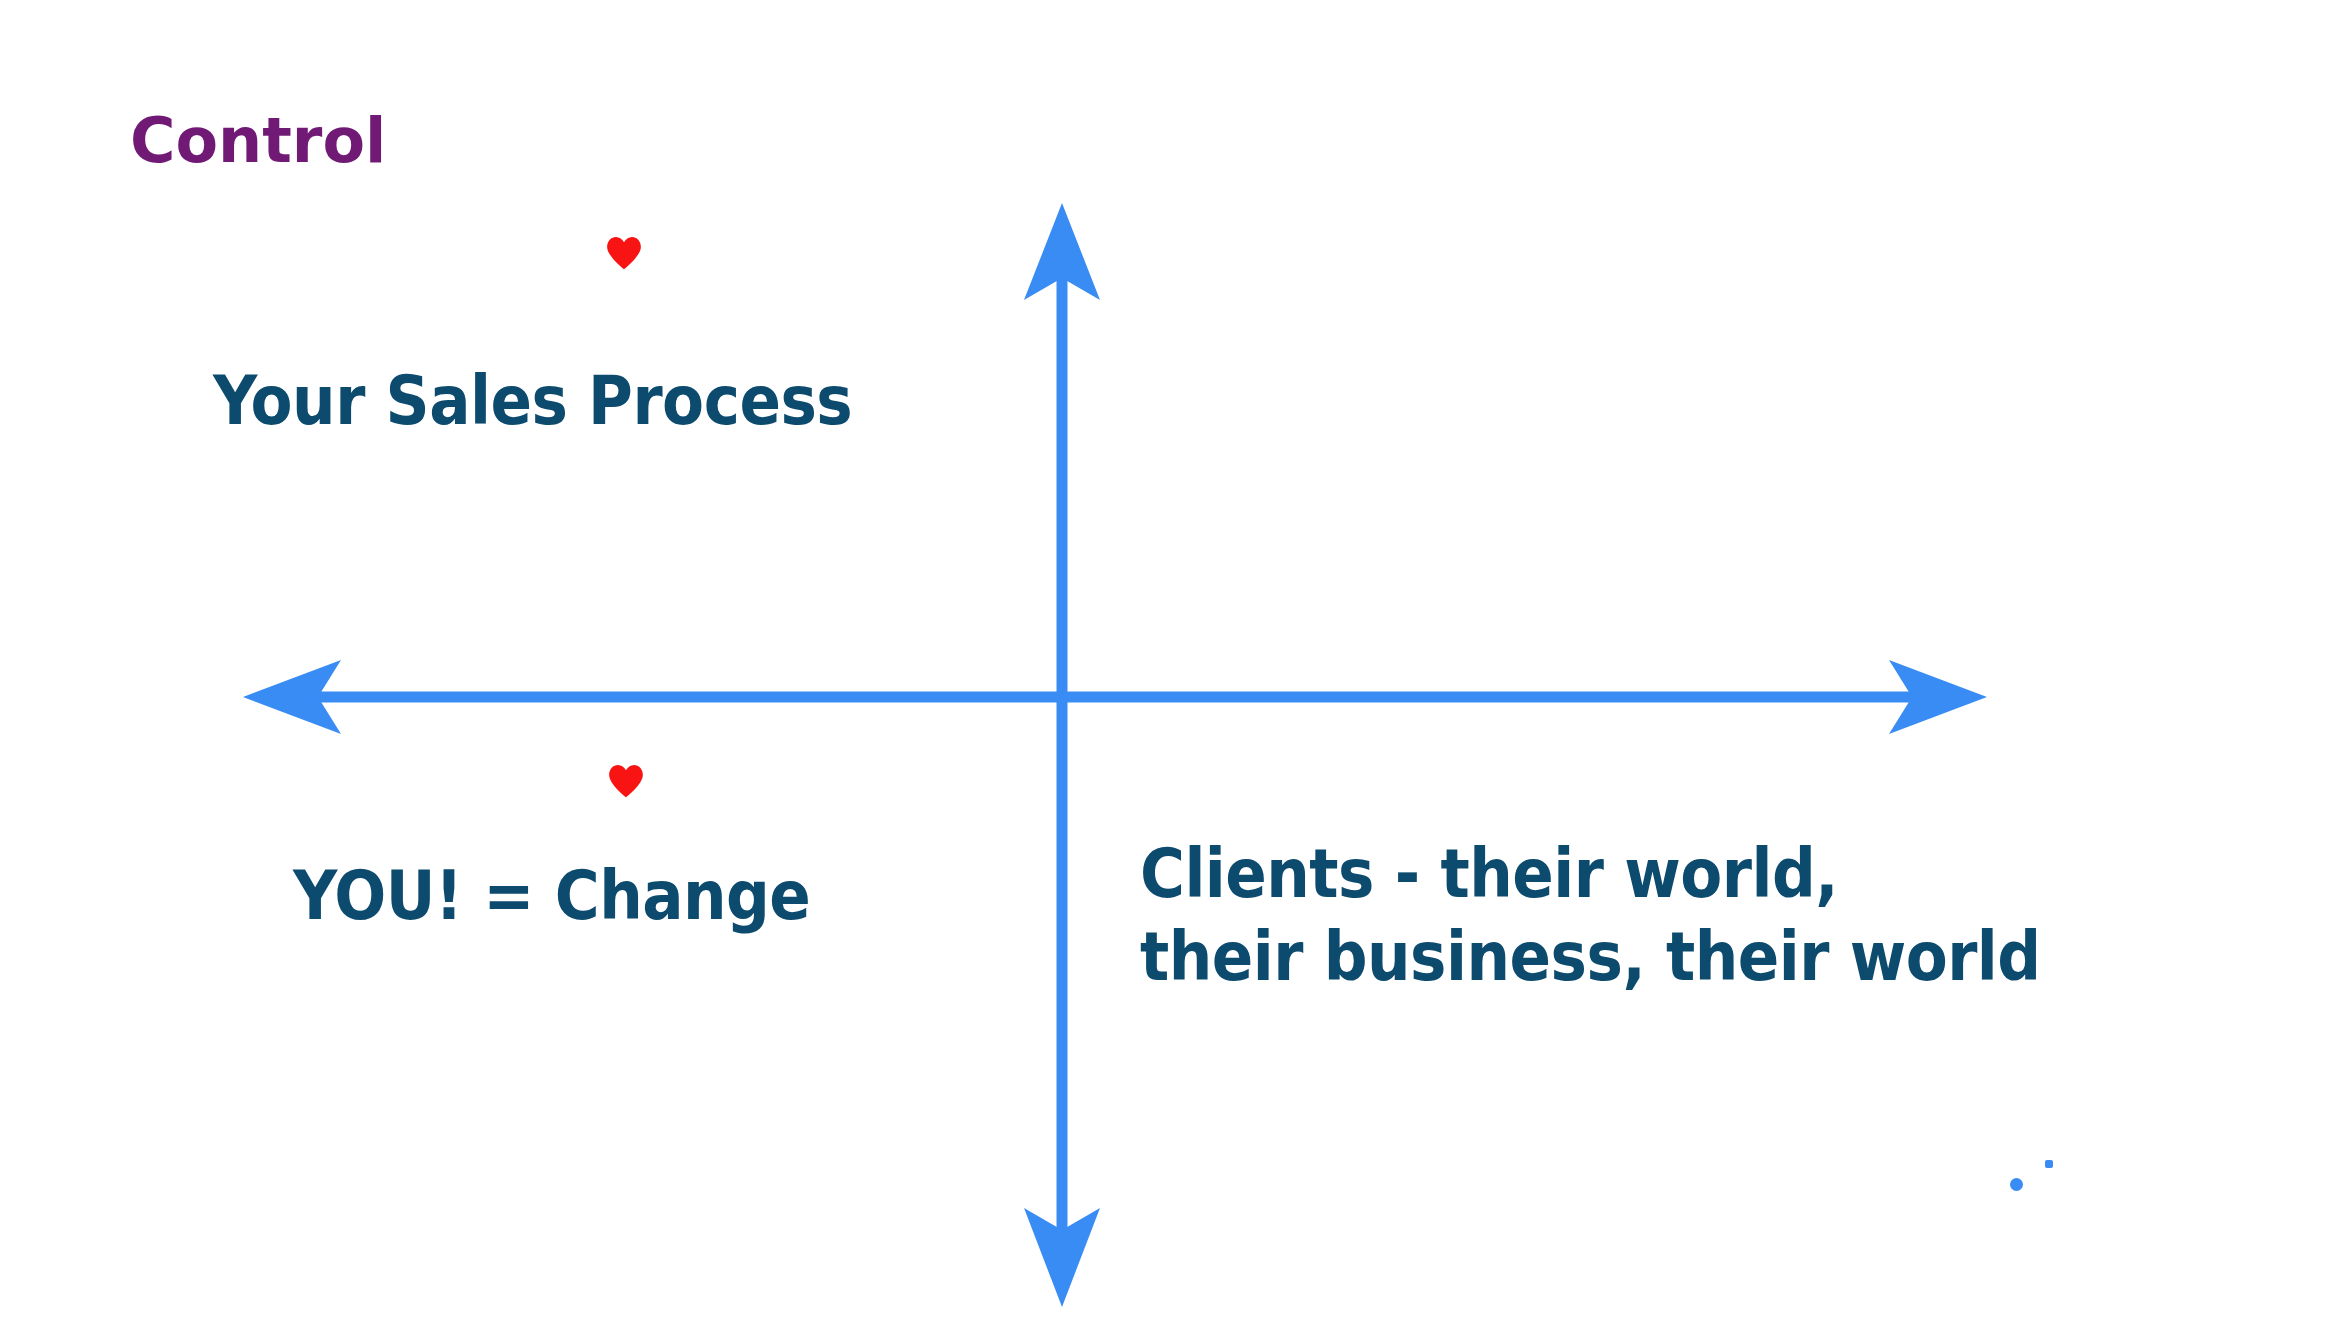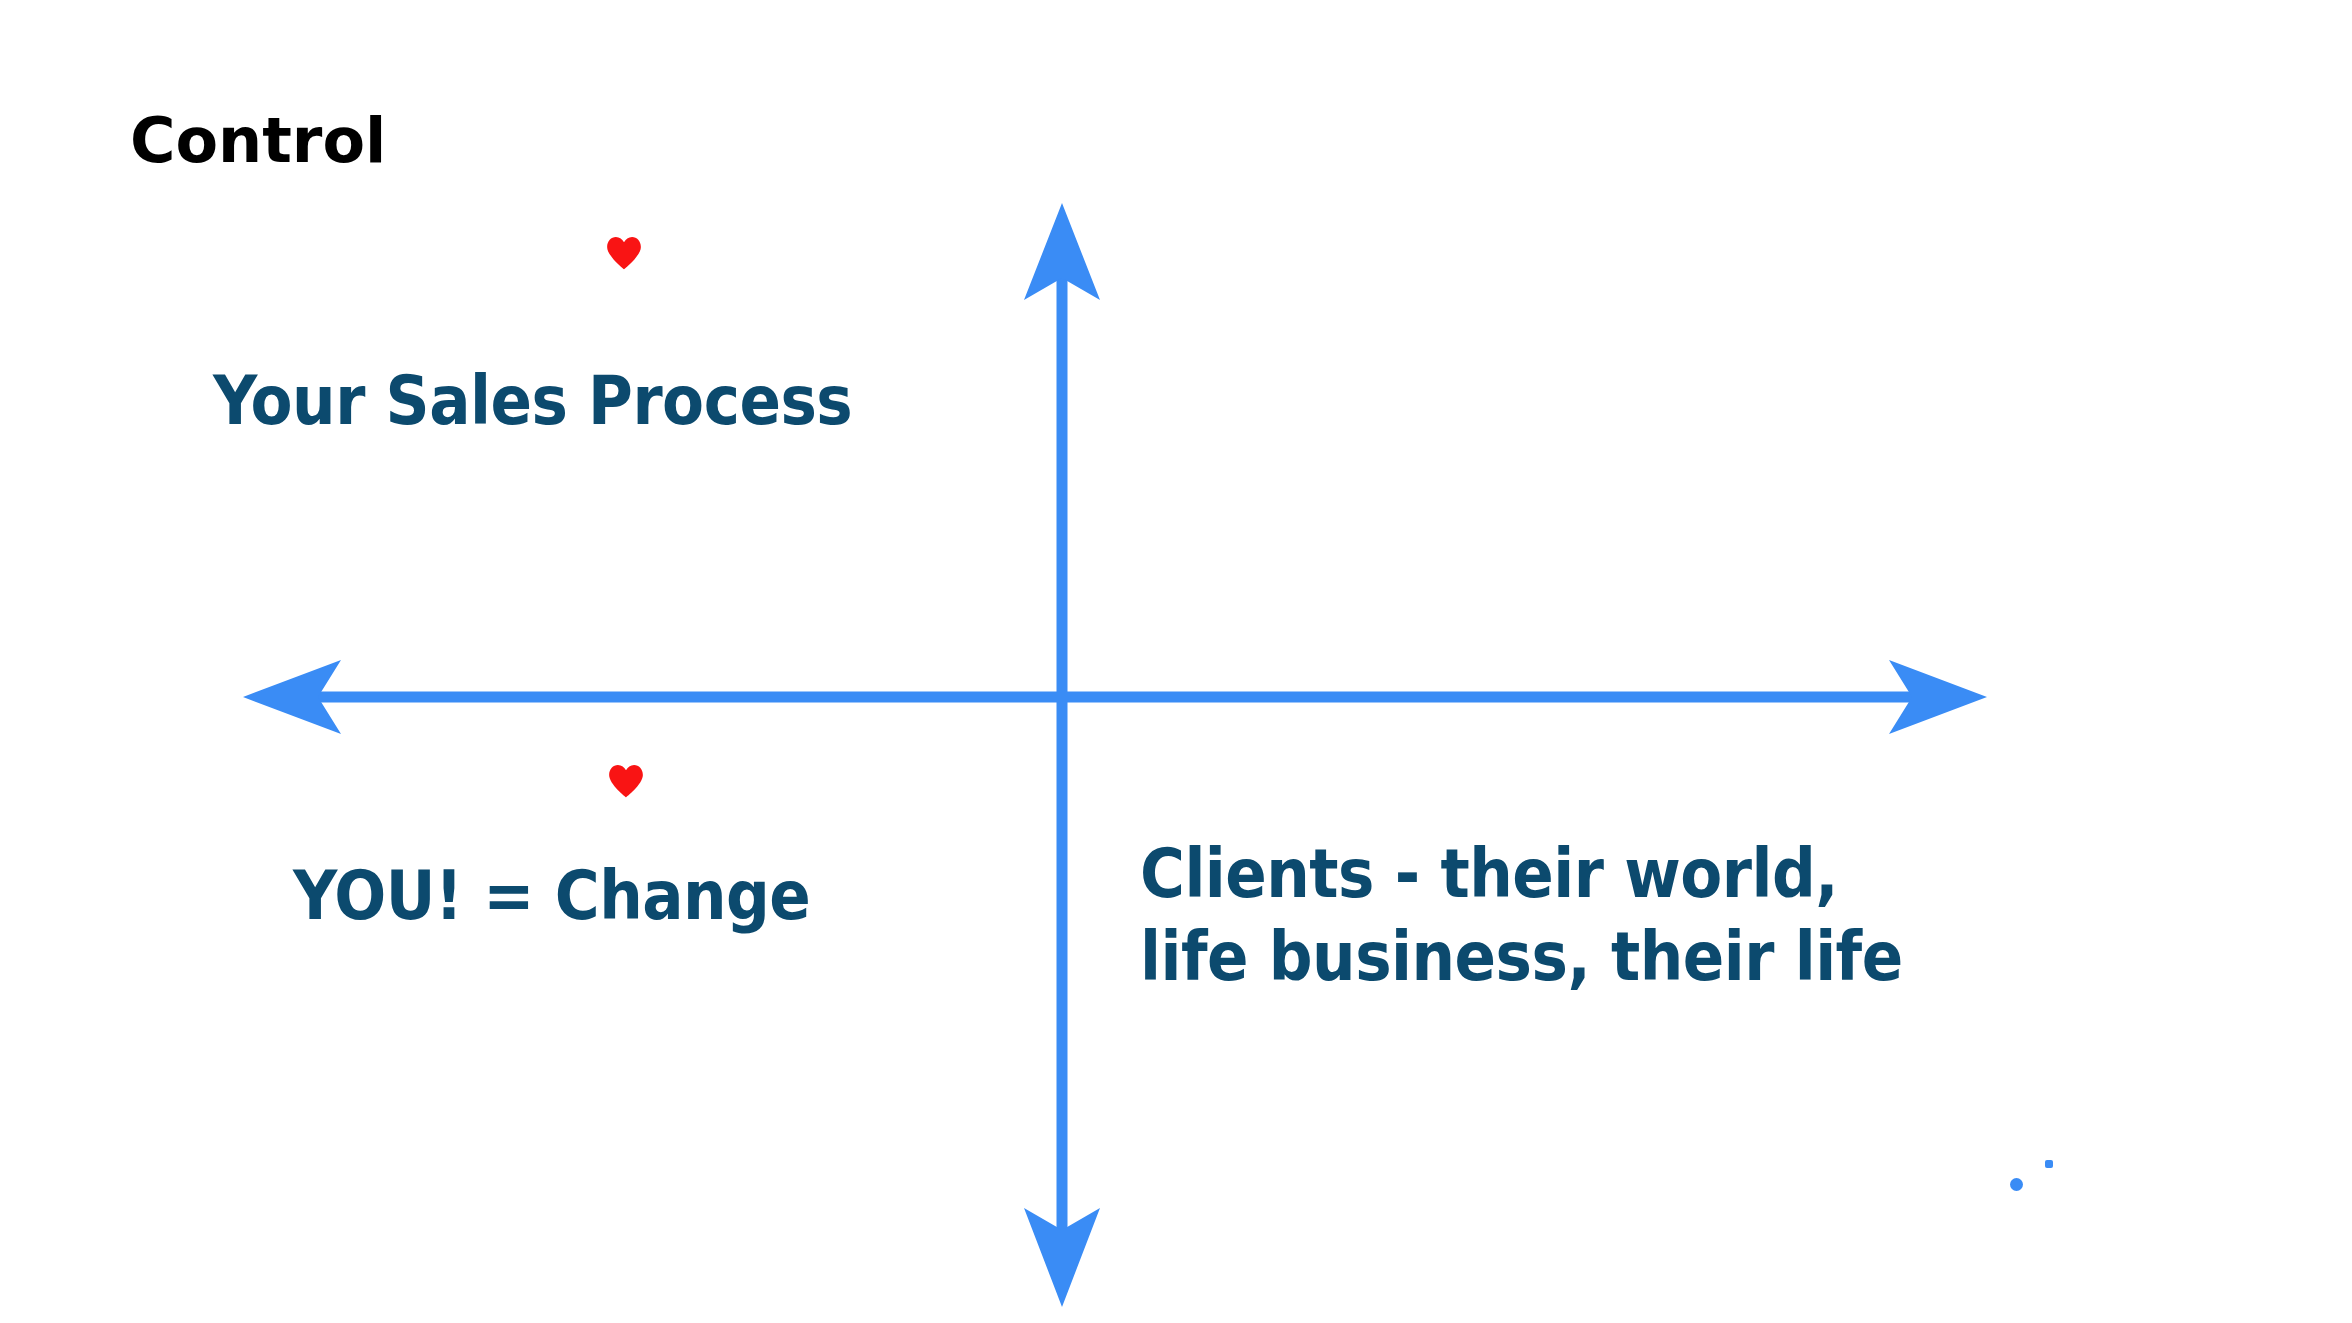--- a/index.html
+++ b/index.html
@@ -18,21 +18,21 @@
   .axis-svg {
     position: absolute;
     left: 0;
     top: 0;
     width: 2352px;
     height: 1323px;
     pointer-events: none;
   }
   .quad-label {
     position: absolute;
-    color: #000000;
+    color: #701a75;
     font-family: "DejaVu Sans", "Liberation Sans", sans-serif;
     font-weight: bold;
     font-size: 62px;
     line-height: 1.05;
     white-space: nowrap;
     letter-spacing: 0px;
   }
   #label-control   { left: 130px;  top: 108px; }
   #label-not-control { left: 1283px; top: 112px; }
 
@@ -106,18 +106,18 @@
     <path d="M16 29.5 C16 29.5 1 17.8 1 9.6 C1 4.4 4.6 0.8 8.8 0.8 C12 0.8 14.6 2.8 16 5.4 C17.4 2.8 20 0.8 23.2 0.8 C27.4 0.8 31 4.4 31 9.6 C31 17.8 16 29.5 16 29.5 Z" fill="#f91414"></path>
   </svg>
 
   <div id="text-q2-line1" class="quad-text">Your Sales Process</div>
 
 
 
   <div id="text-q3" class="quad-text">YOU! = Change</div>
 
   <div id="text-q4" class="quad-text">Clients - their world,
-life business, their life</div>
+their business, their world</div>
 
   <div id="dot-large" class="dot"></div>
   <div id="dot-small" class="dot"></div>
 
 </div>
 
 </body></html>

